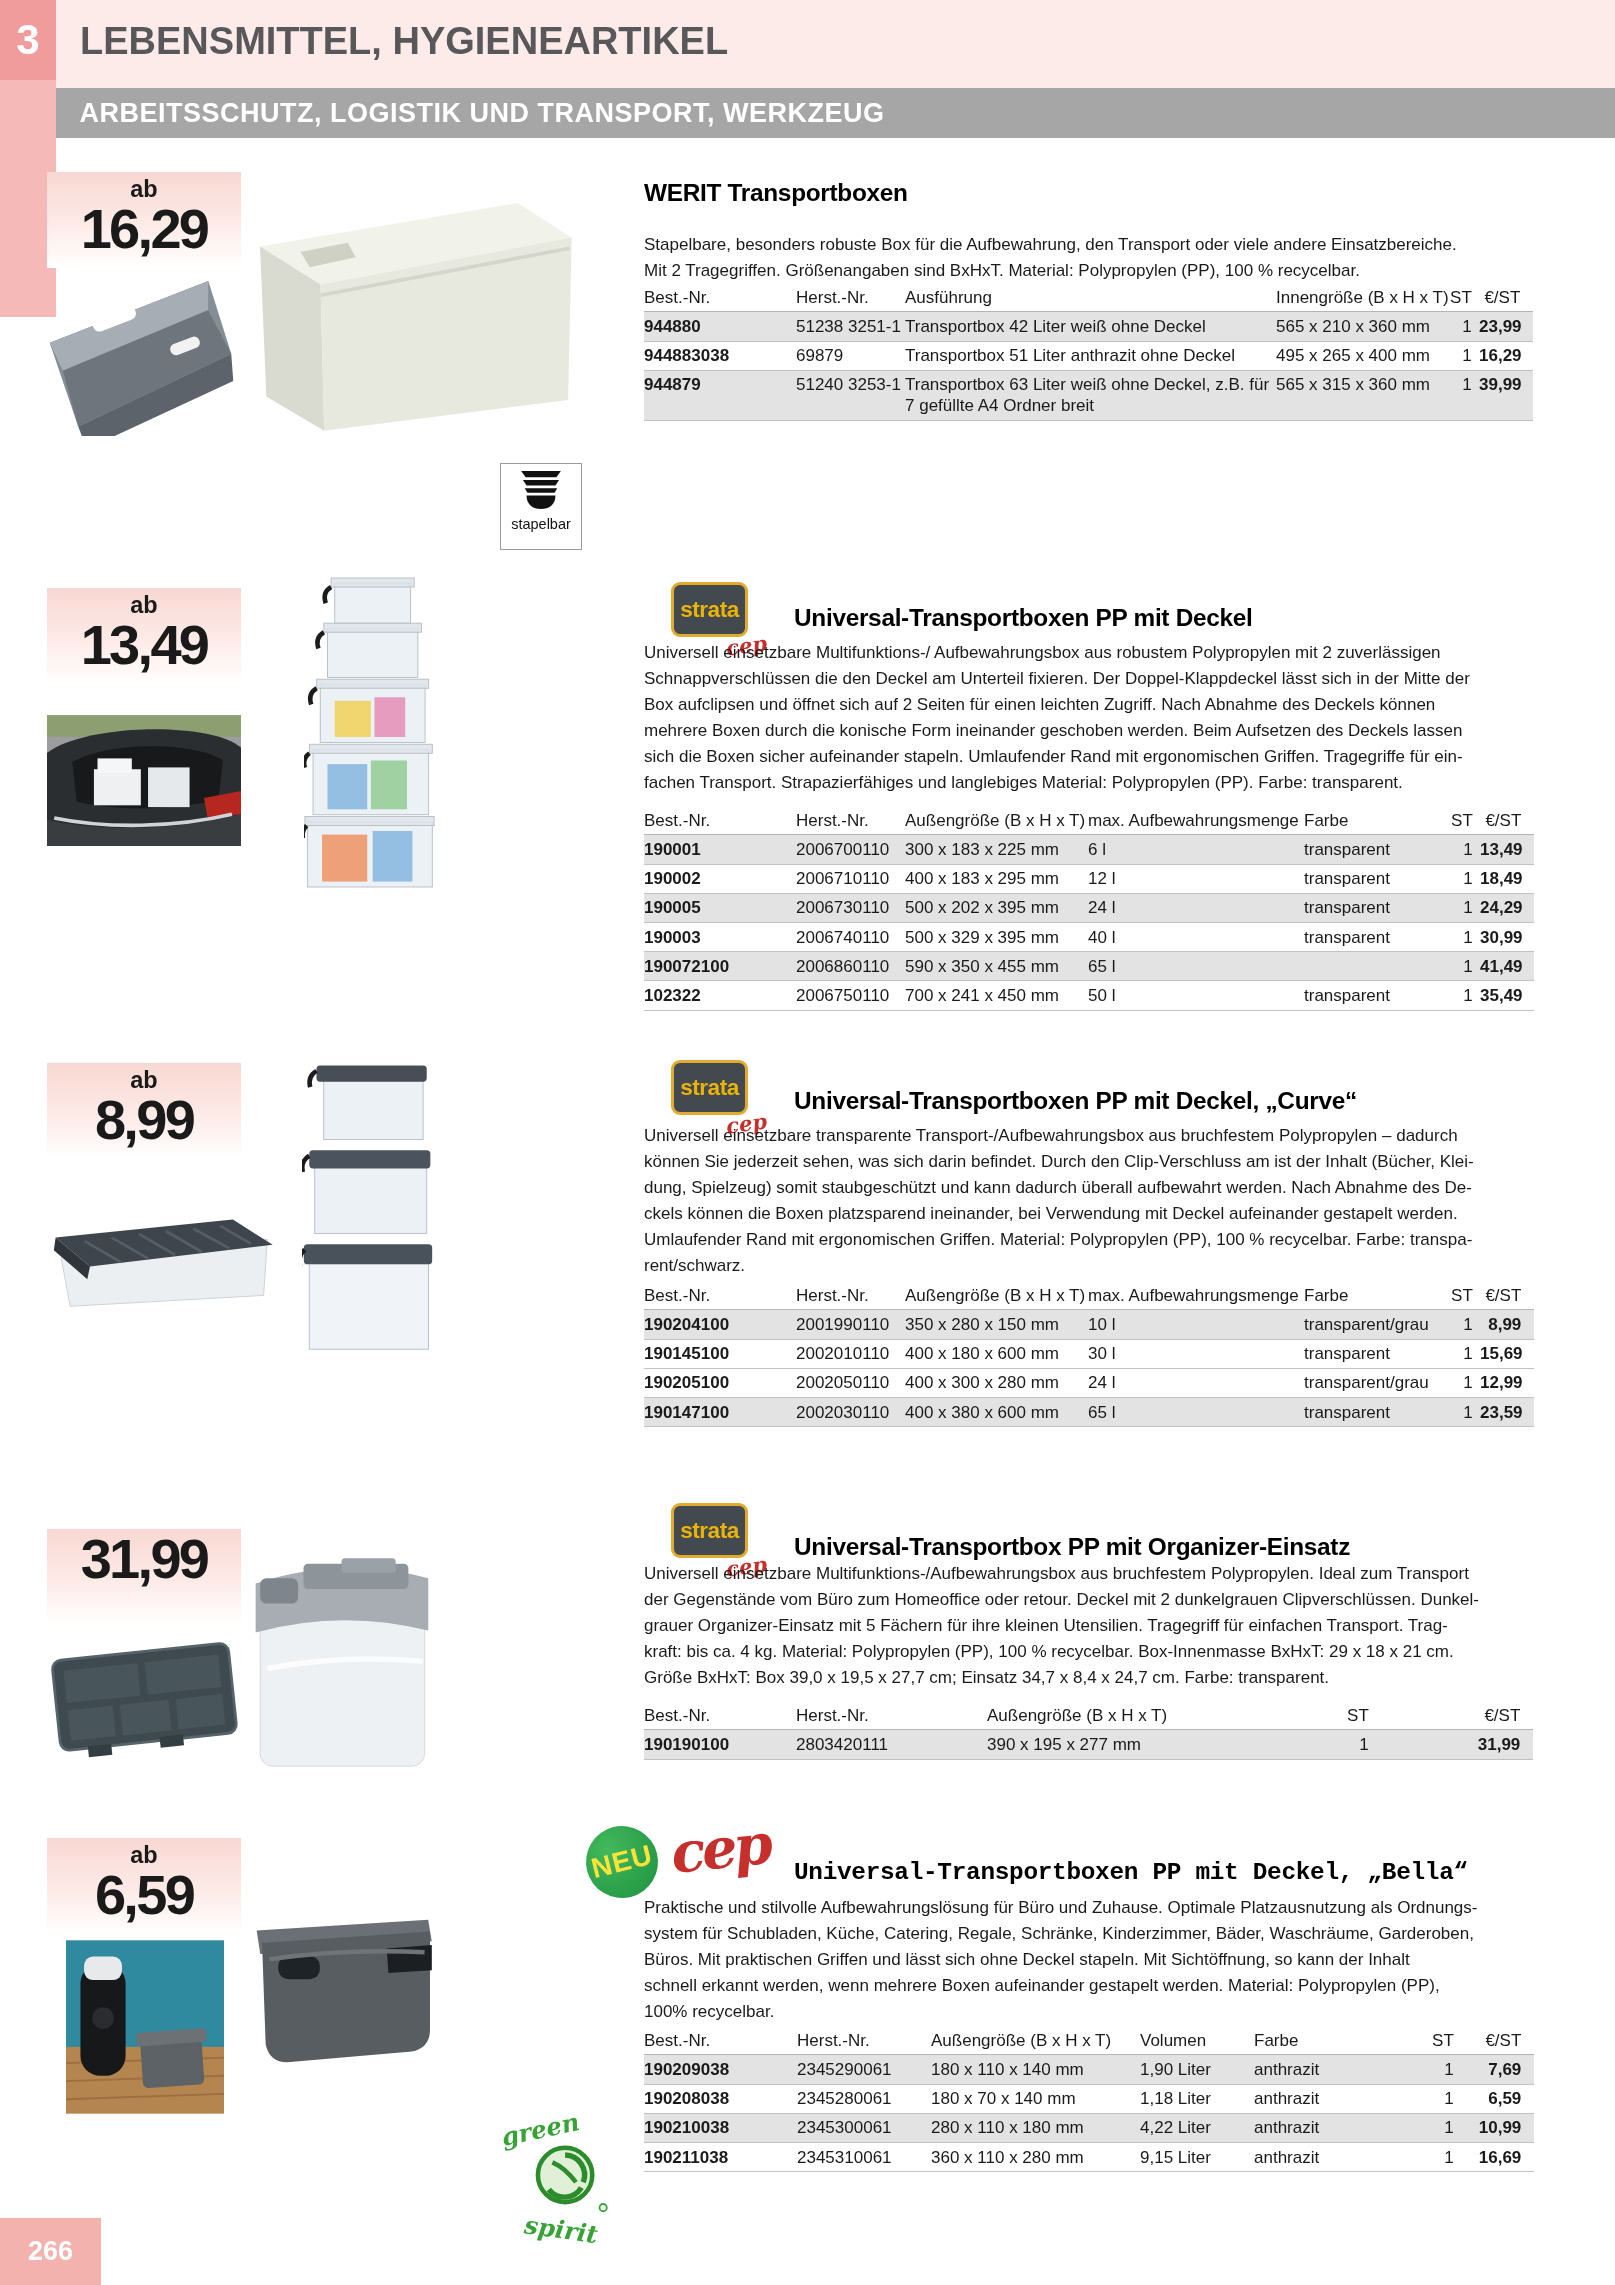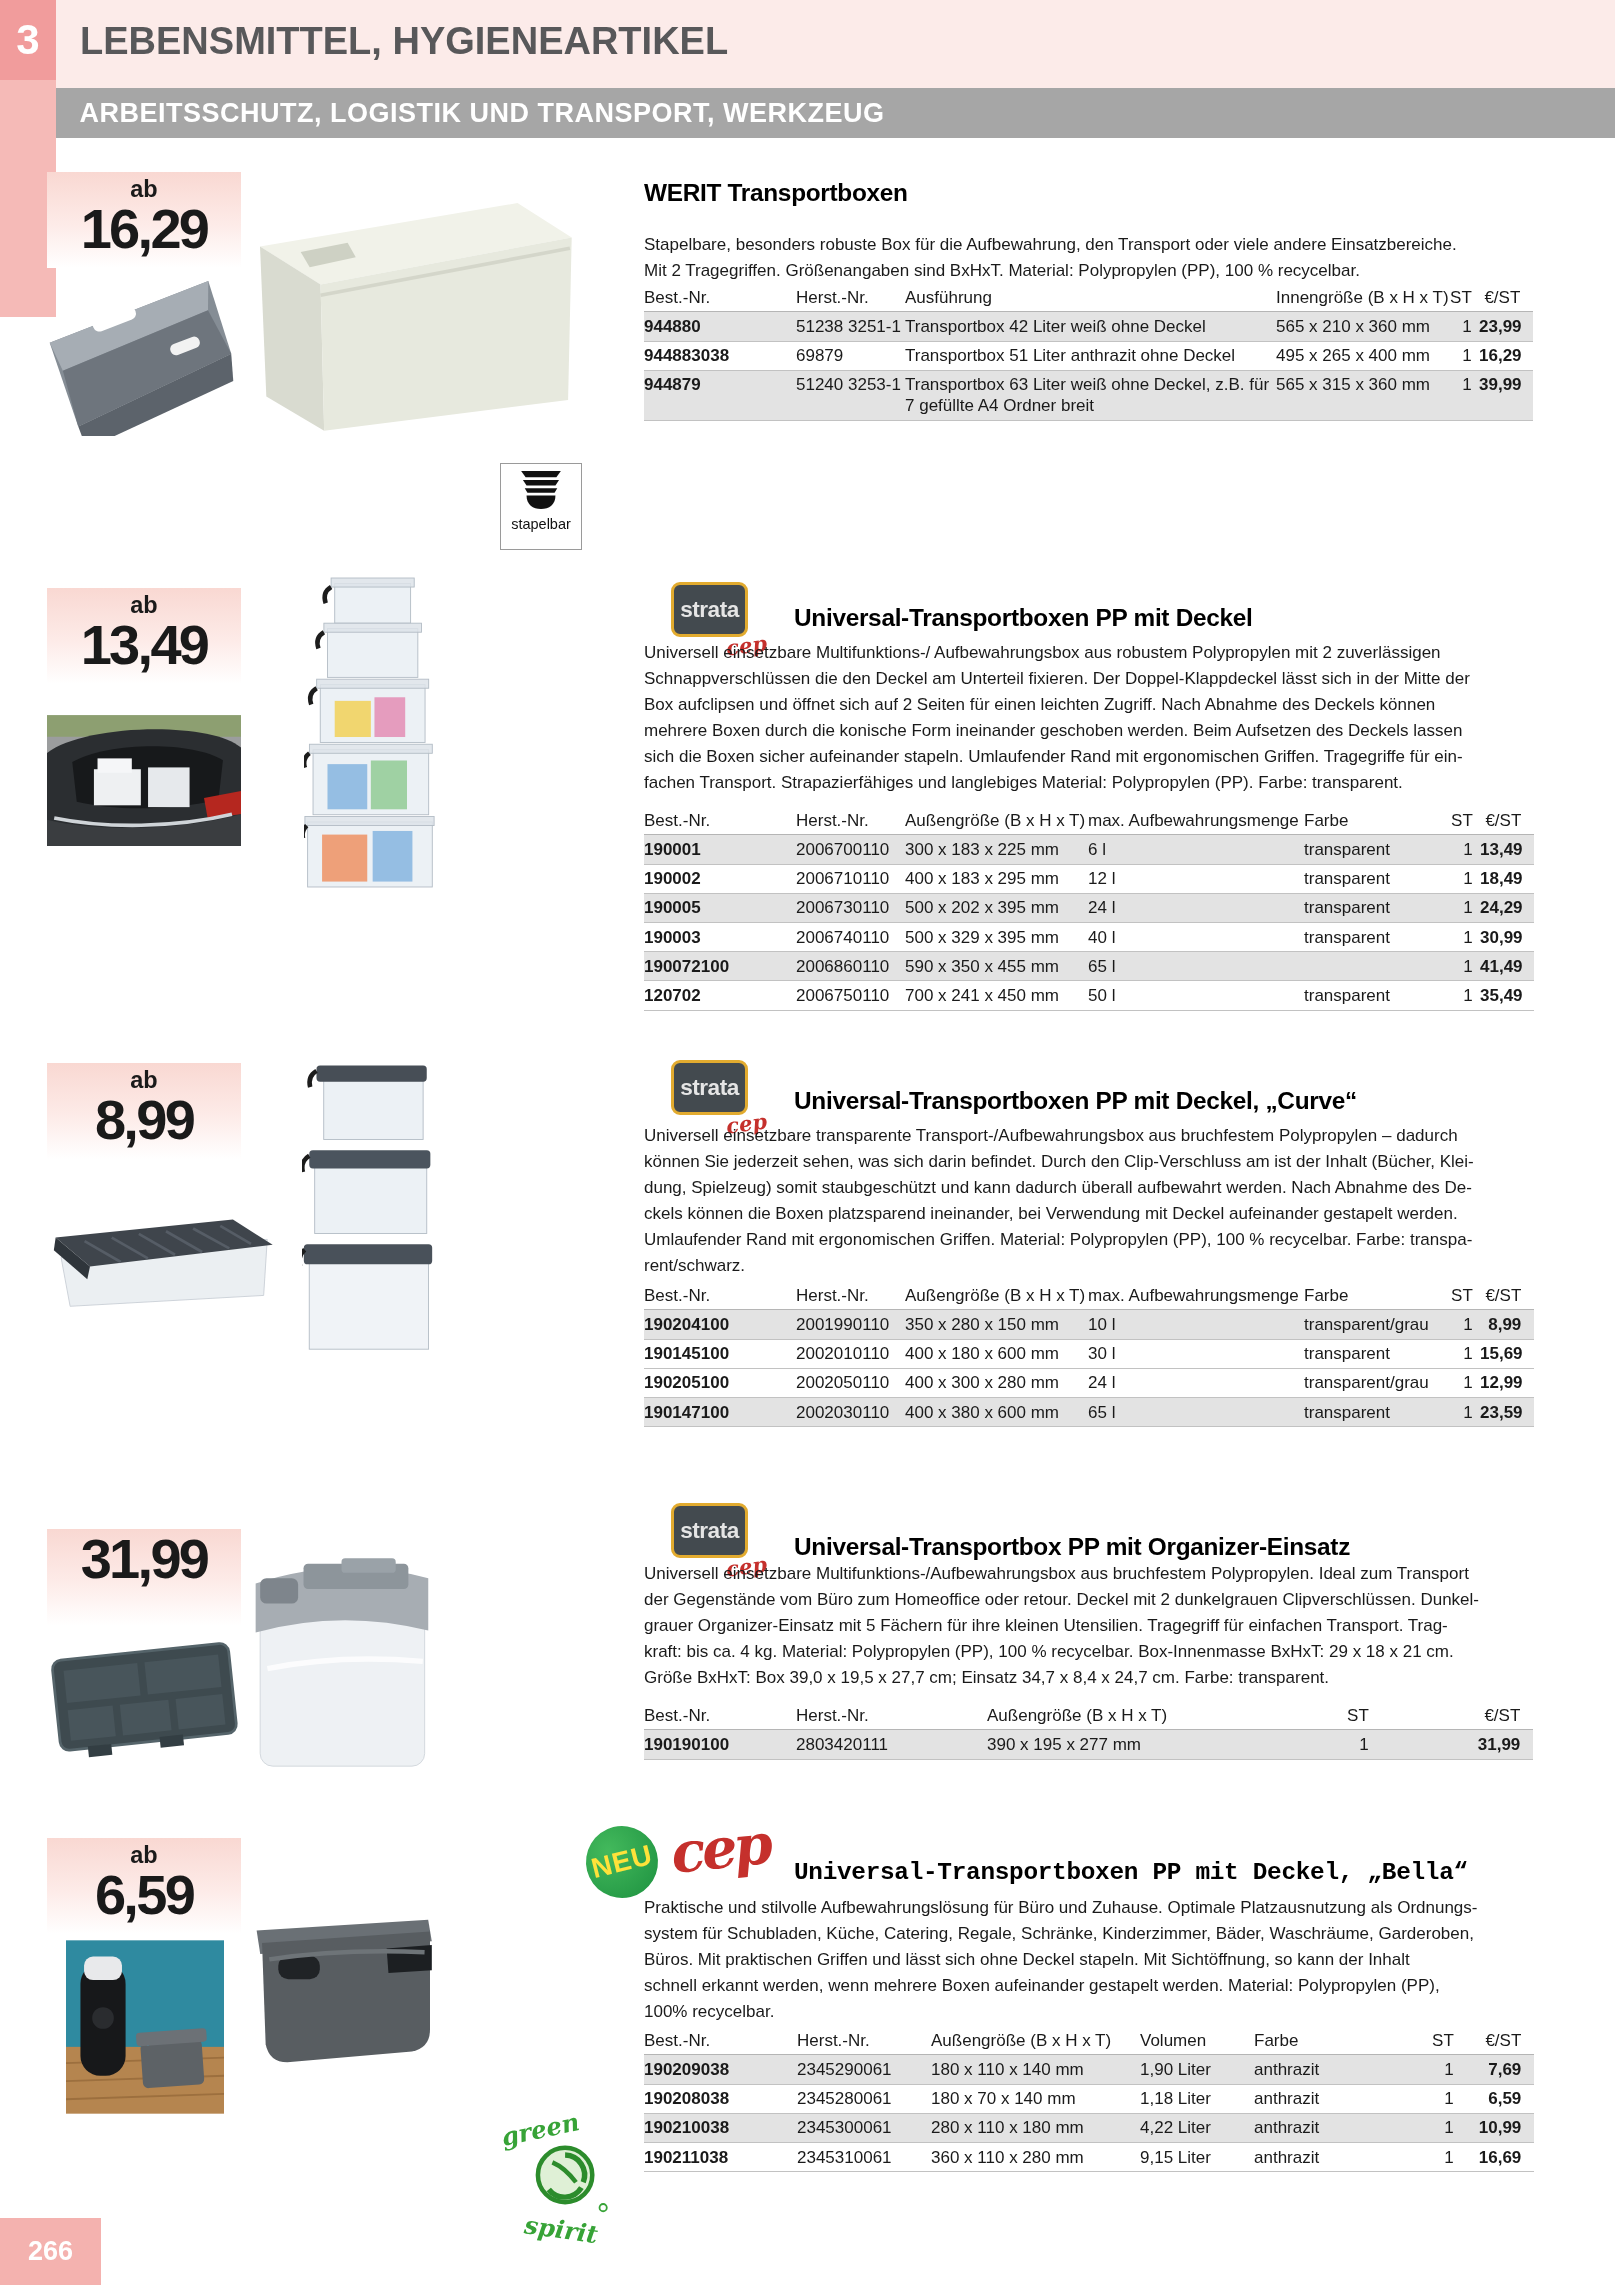--- a/index.html
+++ b/index.html
@@ -27,21 +27,21 @@
   .tablewrap table{border-collapse:collapse;width:100%;table-layout:fixed;font-size:17px;}
   .tablewrap th{text-align:left;font-weight:normal;padding:1.8px 0 3.6px 0;border-bottom:0.9px solid #b5b5b5;white-space:nowrap;}
   .tablewrap td{padding:3.6px 0 3.6px 0;border-bottom:0.9px solid #c2c2c2;vertical-align:top;line-height:21px;}
   .tablewrap tr.shaded{background:#e3e3e3;}
   .tablewrap .right{text-align:right;padding-right:7.2px;}
   .tablewrap th:last-child,.tablewrap td:last-child{padding-right:12.7px;}
   .tablewrap .b{font-weight:bold;}
   
   .strata{position:absolute;width:71px;height:49px;background:#434a4f;border:3.6px solid #e2ab2f;
         border-radius:9px;display:flex;align-items:center;justify-content:center;}
-  .strata .word{color:#e5e5e5;font-weight:bold;font-size:22.6px;letter-spacing:-0.5px;}
+  .strata .word{color:#eab308;font-weight:bold;font-size:22.6px;letter-spacing:-0.5px;}
   .strata .cep-s{position:absolute;right:-22px;bottom:-23.5px;font-family:"DejaVu Serif",serif;font-style:italic;
         font-weight:bold;color:#c5302c;font-size:21px;transform:rotate(-8deg);}
   .neu{position:absolute;width:72px;height:72px;border-radius:50%;
         background:radial-gradient(circle at 35% 30%,#43b95c,#1d9140);
         display:flex;align-items:center;justify-content:center;transform:rotate(-14deg);}
   .neu span{color:#ffe23a;font-weight:bold;font-size:28px;letter-spacing:0.9px;}
   .cep-big{position:absolute;font-family:"DejaVu Serif",serif;font-style:italic;font-weight:bold;
         font-size:56px;color:#c5302c;transform:rotate(-6deg);letter-spacing:-3.6px;line-height:56px;}
   .stapelbar{position:absolute;width:80px;height:85px;background:#fff;border:1.8px solid #9a9a9a;
         text-align:center;}
@@ -274,21 +274,21 @@
           <tr class="shaded">
             <td class="b">190072100</td>
             <td class="">2006860110</td>
             <td class="">590 x 350 x 455 mm</td>
             <td class="">65 l</td>
             <td class=""></td>
             <td class="right ">1</td>
             <td class="right b">41,49</td>
           </tr>
           <tr>
-            <td class="b">120702</td>
+            <td class="b">102322</td>
             <td class="">2006750110</td>
             <td class="">700 x 241 x 450 mm</td>
             <td class="">50 l</td>
             <td class="">transparent</td>
             <td class="right ">1</td>
             <td class="right b">35,49</td>
           </tr>
         </tbody>
       </table>
     </div>

